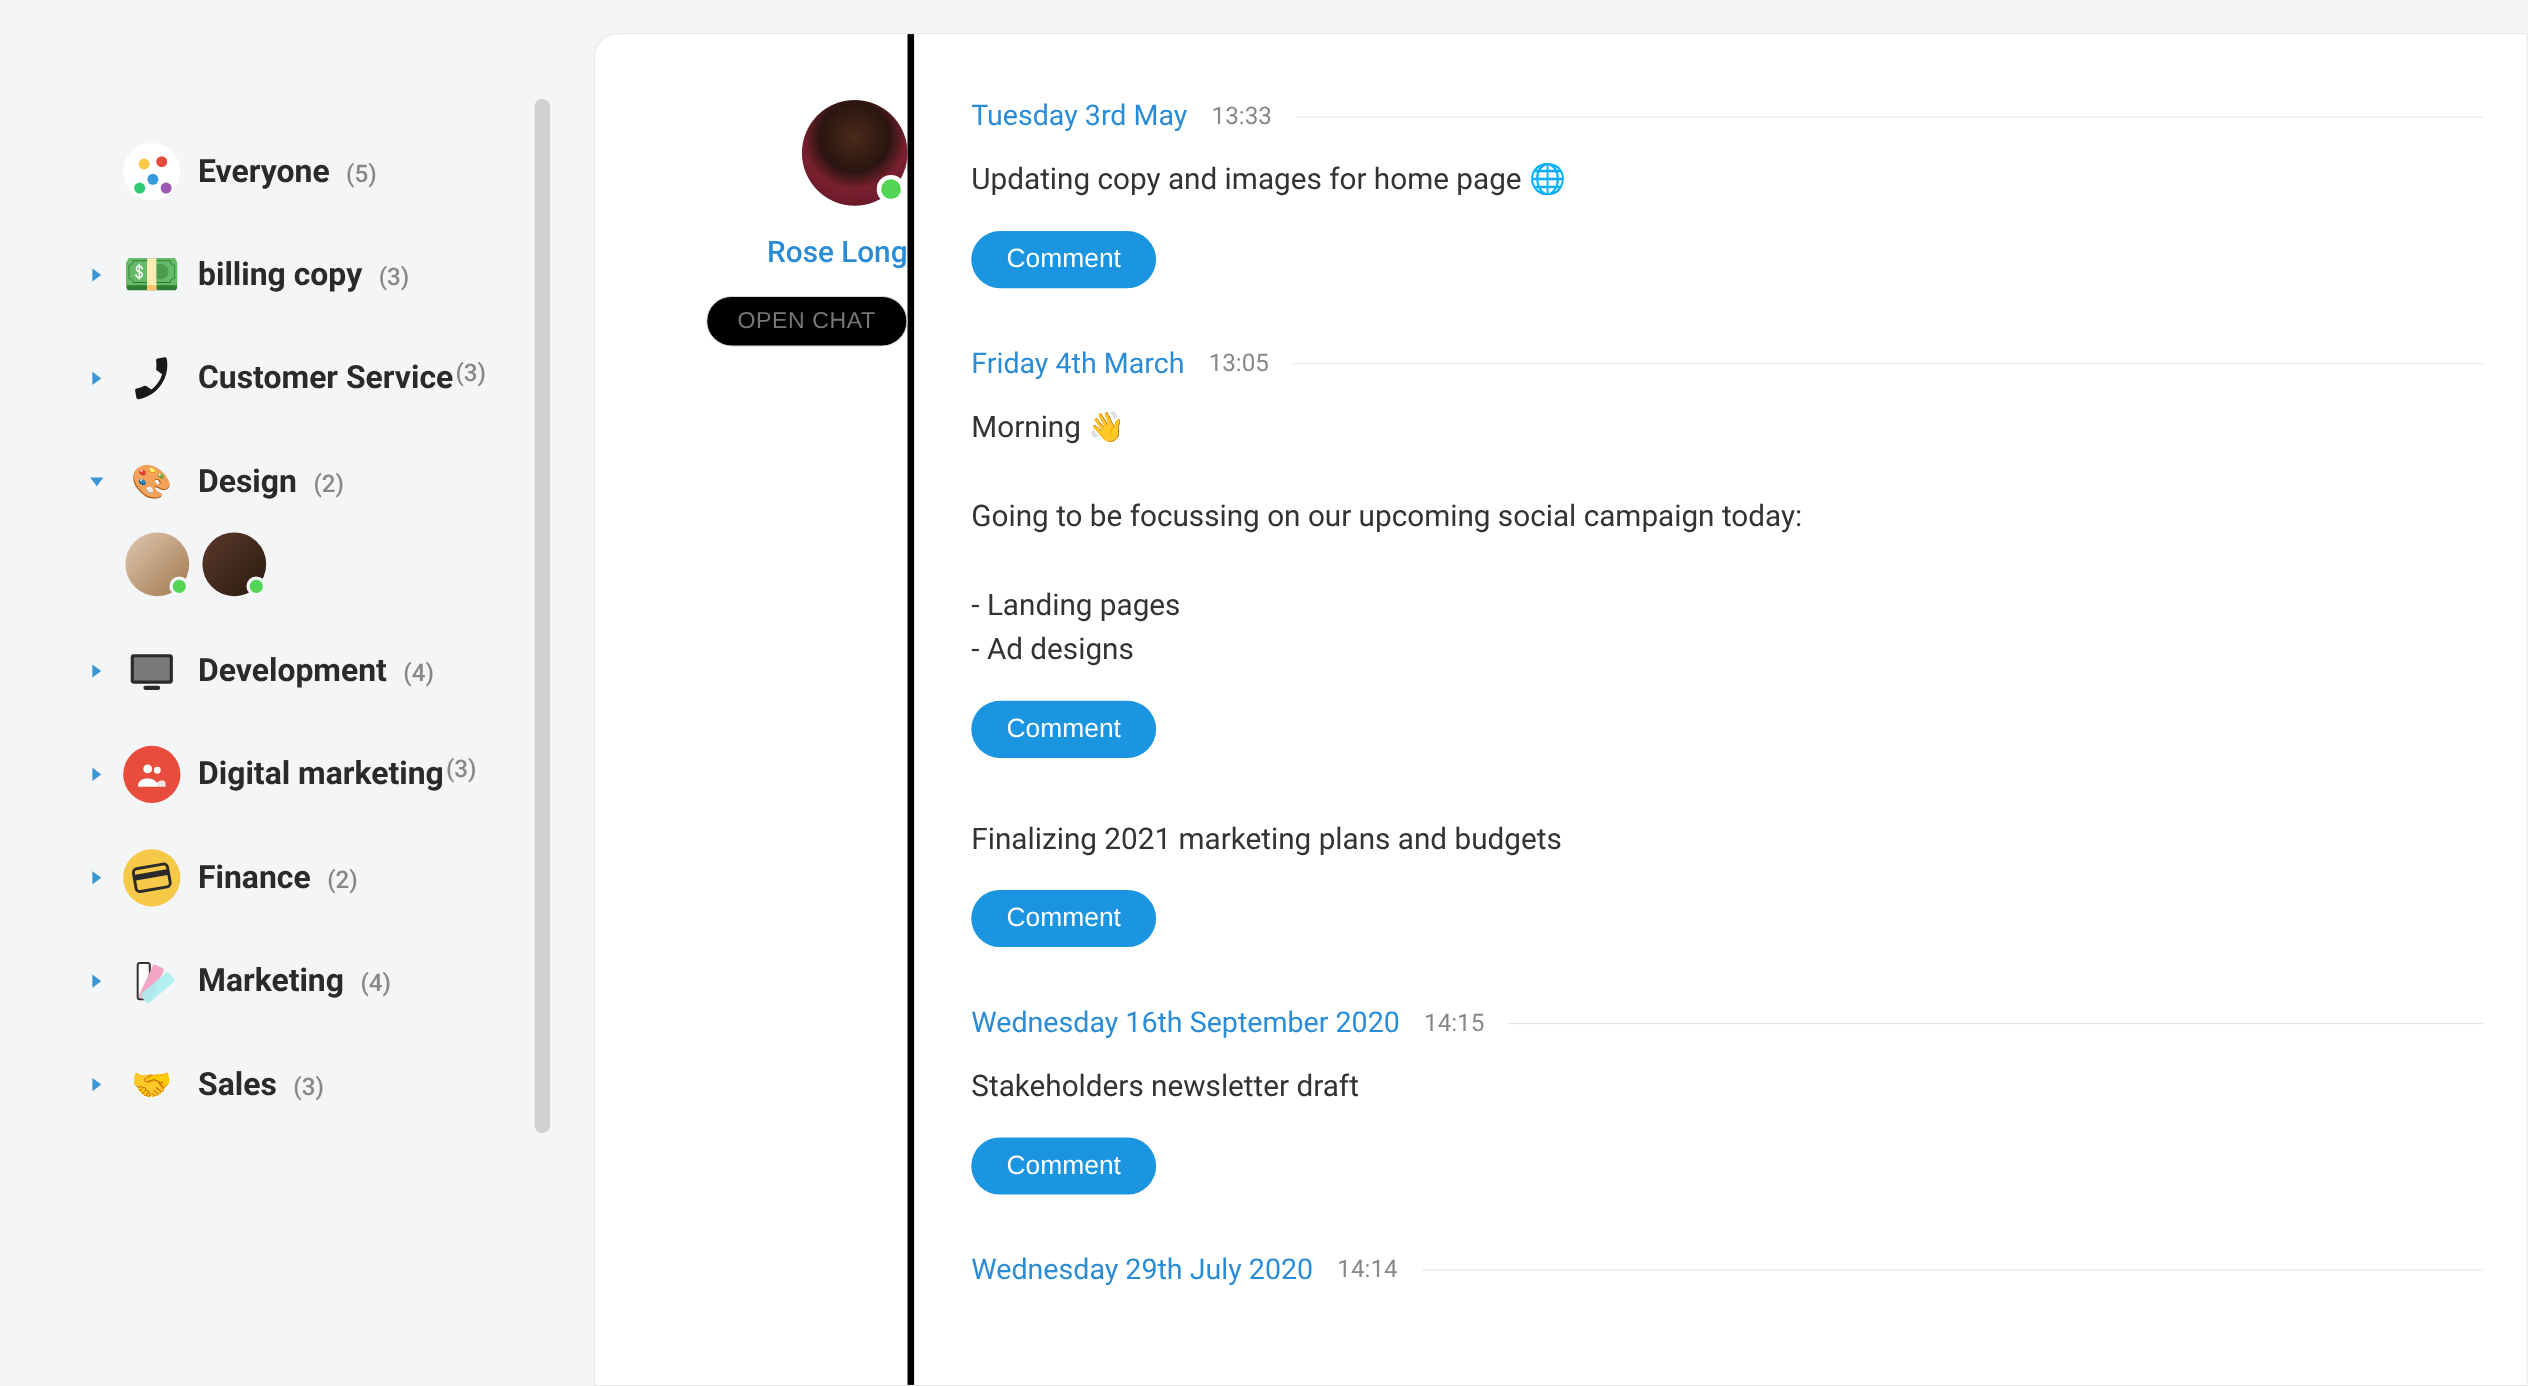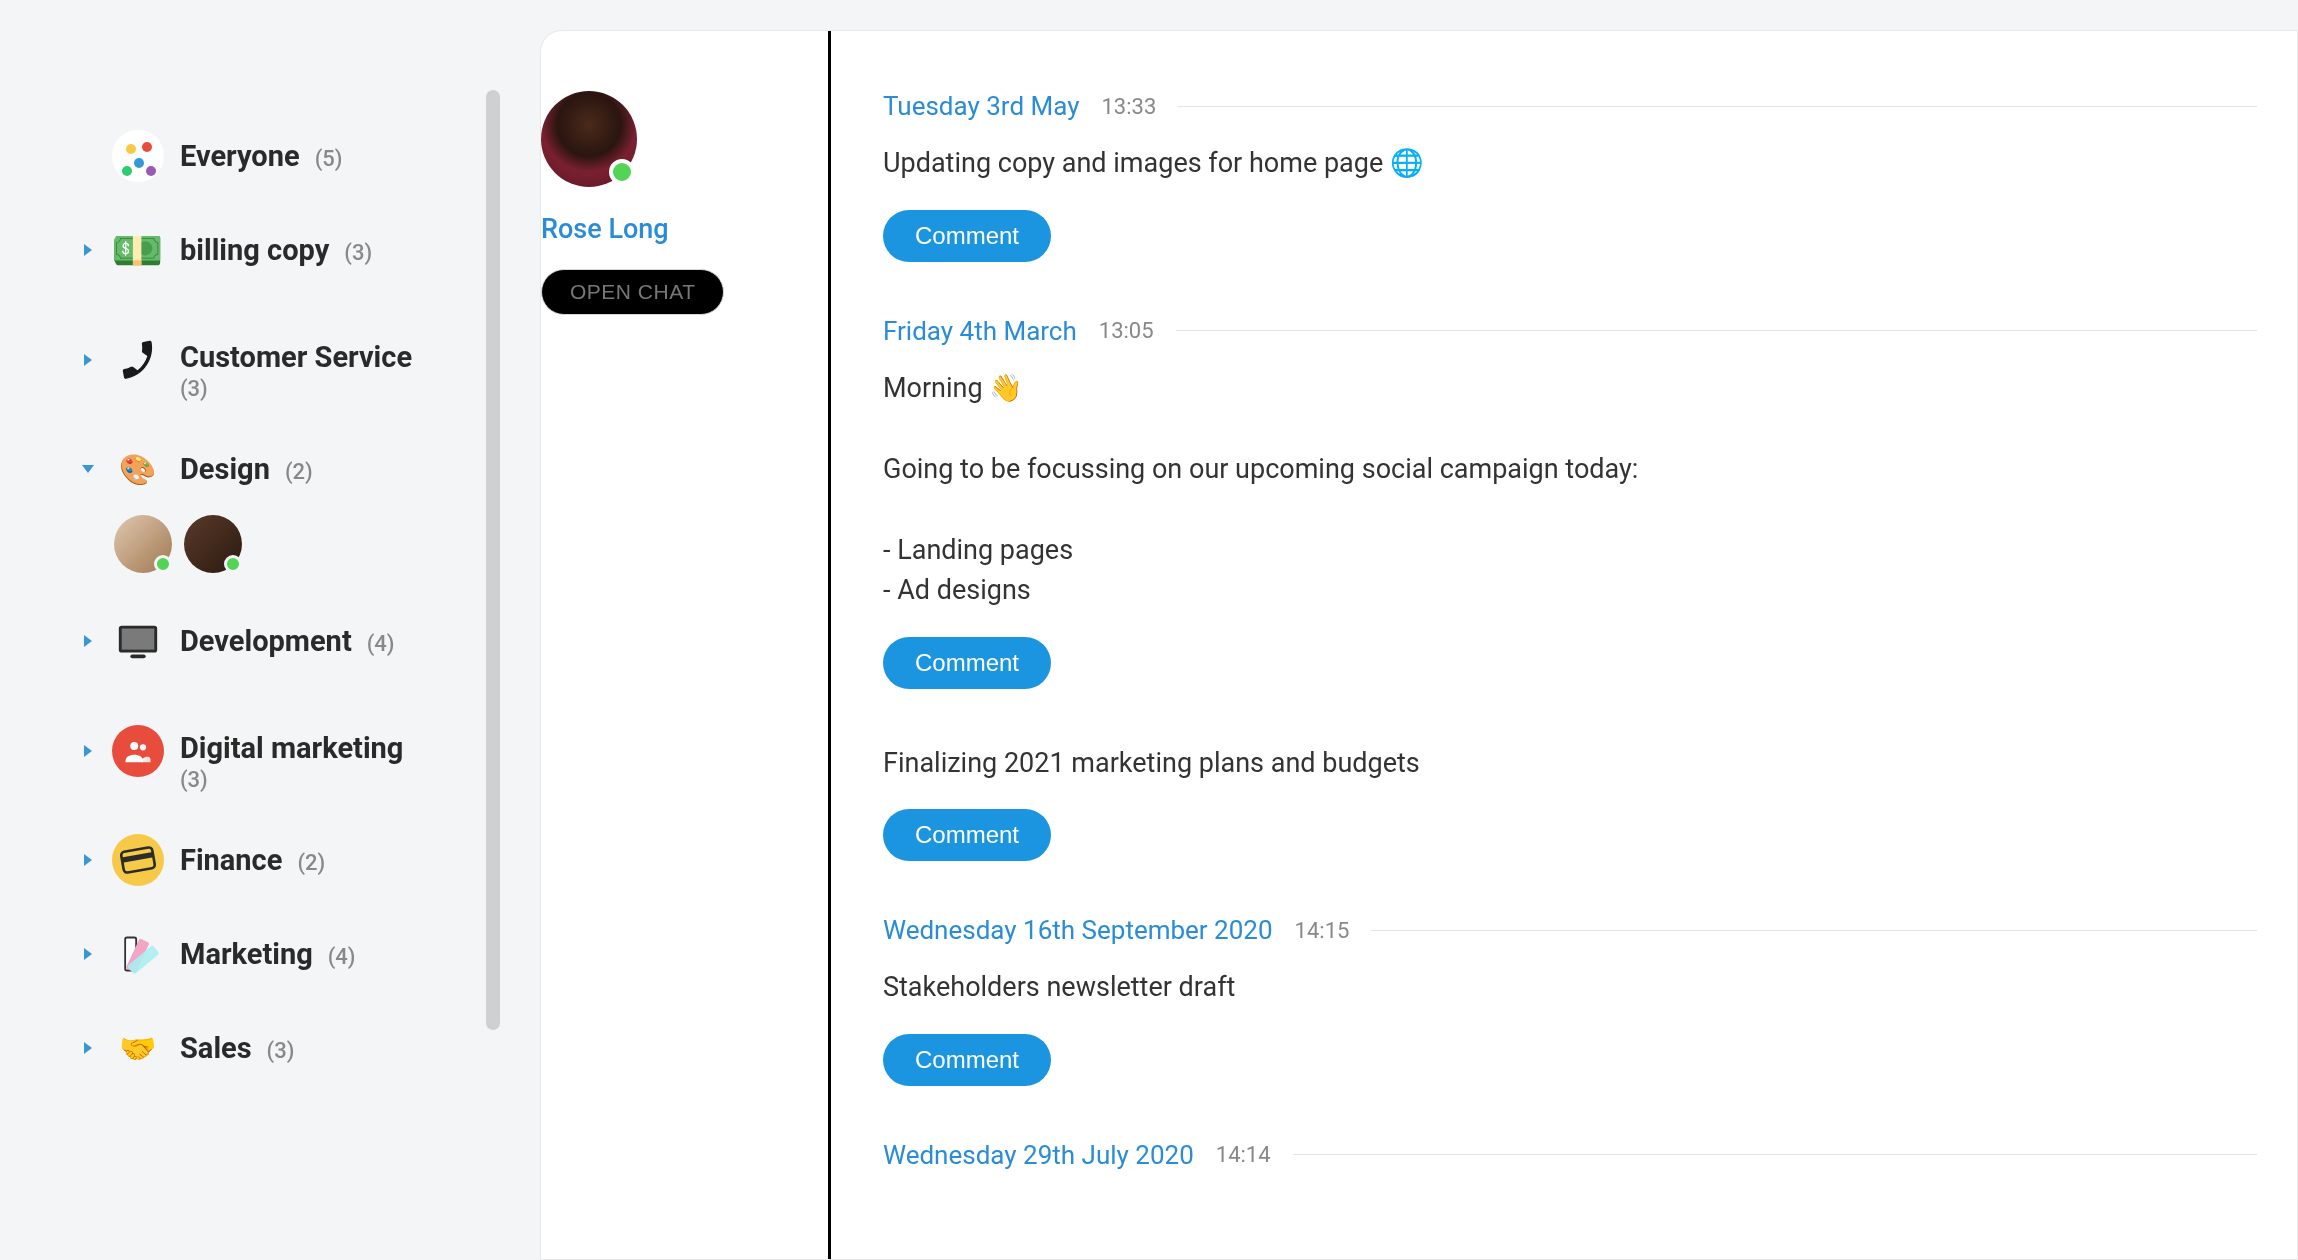--- a/index.html
+++ b/index.html
@@ -73,24 +73,23 @@
   color: #888;
   font-weight: 500;
 }
 .group-meta {
   display: flex;
   align-items: baseline;
   gap: 15px;
   flex-wrap: wrap;
 }
 .group-meta.wrap {
-  flex-direction: column;
+  flex-direction: row;
   align-items: flex-start;
   gap: 2px;
-  margin-top: 22px;
 }
 .members {
   display: flex;
   gap: 12px;
   margin-top: 20px;
   padding-left: 34px;
 }
 .avatar {
   width: 58px;
   height: 58px;
@@ -140,25 +139,25 @@
   flex: 1;
   background: #fff;
   border-top-left-radius: 22px;
   border: 1px solid #e8e8e8;
   margin-top: 30px;
   display: flex;
   overflow: hidden;
 }
 .profile-col {
   width: 290px;
-  border-right: 3px solid #000000;
+  border-right: 6px solid #000000;
   padding-top: 60px;
   display: flex;
   flex-direction: column;
-  align-items: flex-start;
+  align-items: flex-end;
 }
 .profile-name {
   margin-top: 26px;
   font-size: 27px;
   color: #2a8cd6;
   font-weight: 500;
 }
 .open-chat-btn {
   margin-top: 24px;
   padding: 10px 28px;

